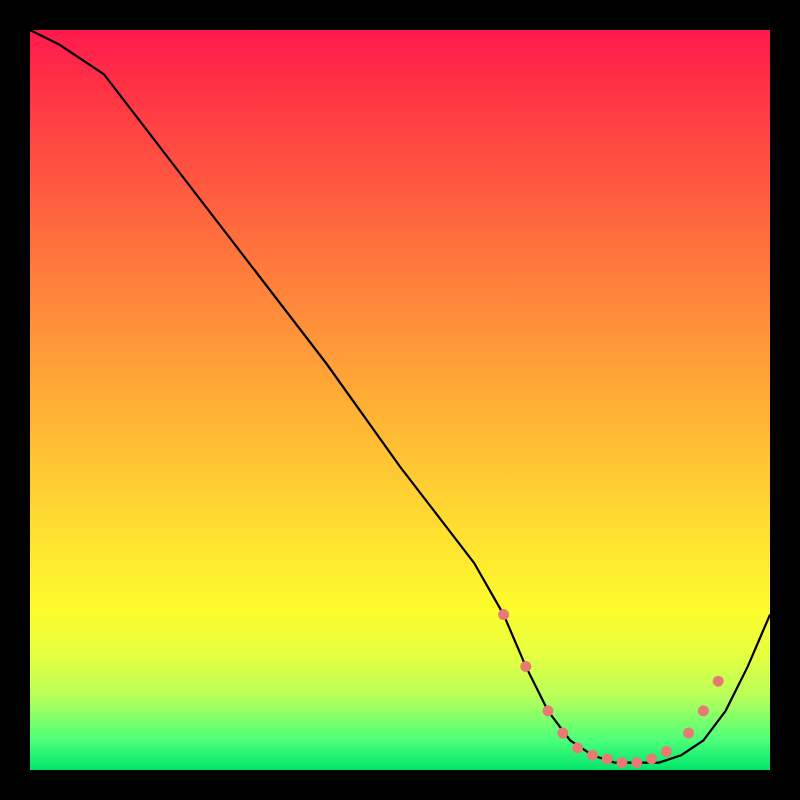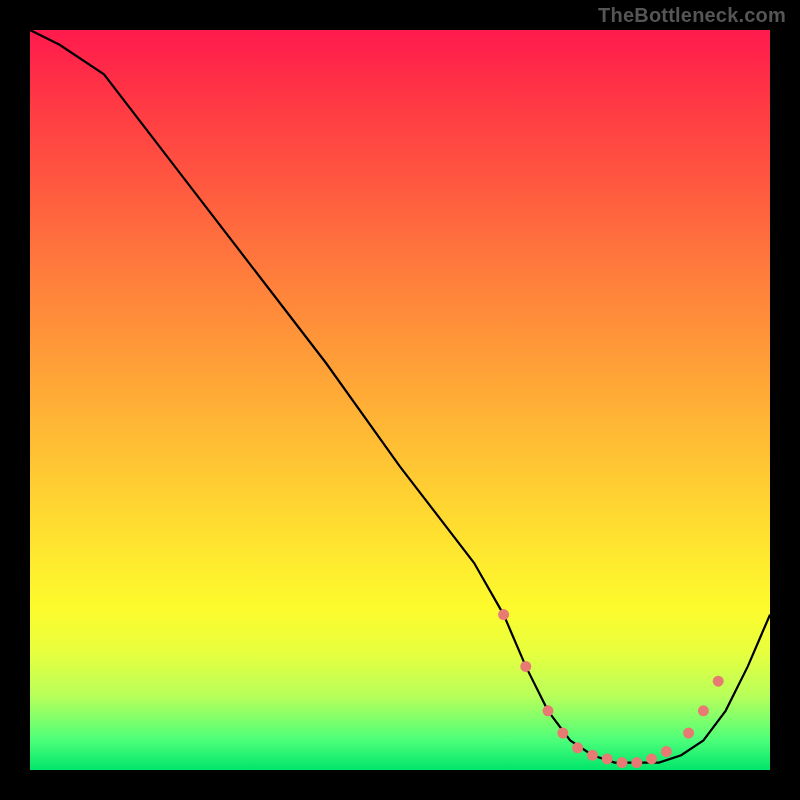--- a/index.html
+++ b/index.html
@@ -62,21 +62,20 @@
     top: 0;
     width: 740px;
     height: 740px;
   }
 </style>
 </head>
 <body>
 
 <div class="container">
 
-  <div class="watermark">TheBottleneck.com</div>
 
   <div class="plot-area">
     <div class="gradient-bg"></div>
 
     <svg class="curve" viewBox="0 0 740 740" preserveAspectRatio="none">
       <path d="M0.0 0.0 L29.6 14.8 L74.0 44.4 L148.0 140.6 L222.0 236.8 L296.0 333.0 L370.0 436.6 L444.0 532.8 L473.6 584.6 L495.8 636.4 L518.0 680.8 L540.2 710.4 L562.4 725.2 L584.6 732.6 L606.8 732.6 L629.0 732.6 L651.2 725.2 L673.4 710.4 L695.6 680.8 L717.8 636.4 L740.0 584.6" fill="none" stroke="#000000" stroke-width="2.2"></path>
       <g>
           <circle cx="473.6" cy="584.6" r="5.5" fill="#e77b74"></circle>
           <circle cx="495.8" cy="636.4" r="5.5" fill="#e77b74"></circle>
           <circle cx="518.0" cy="680.8" r="5.5" fill="#e77b74"></circle>

